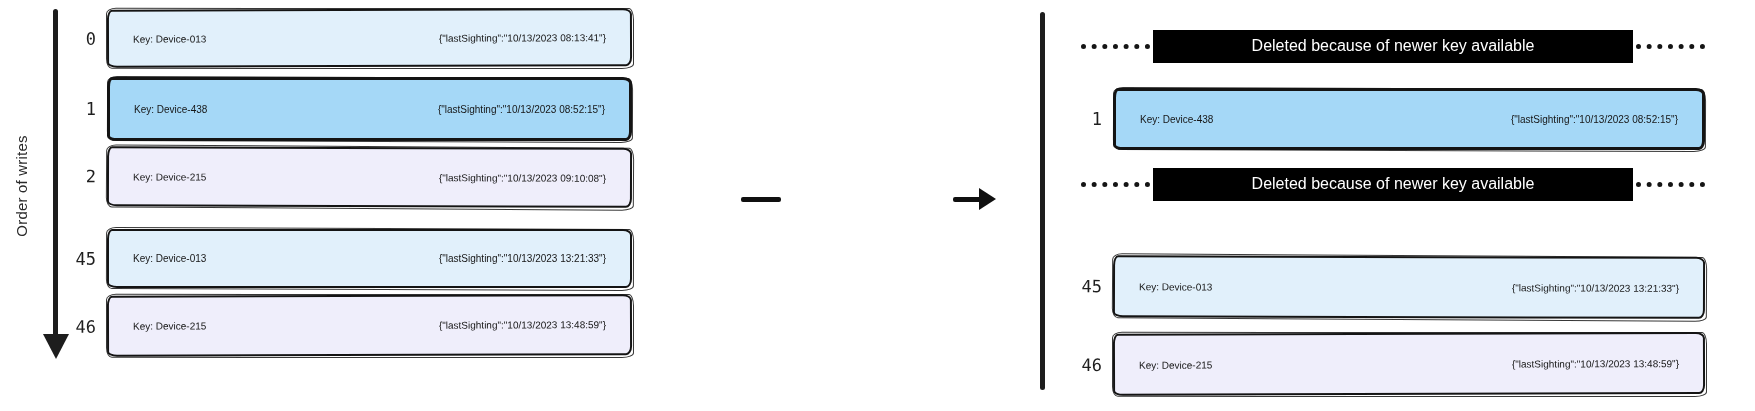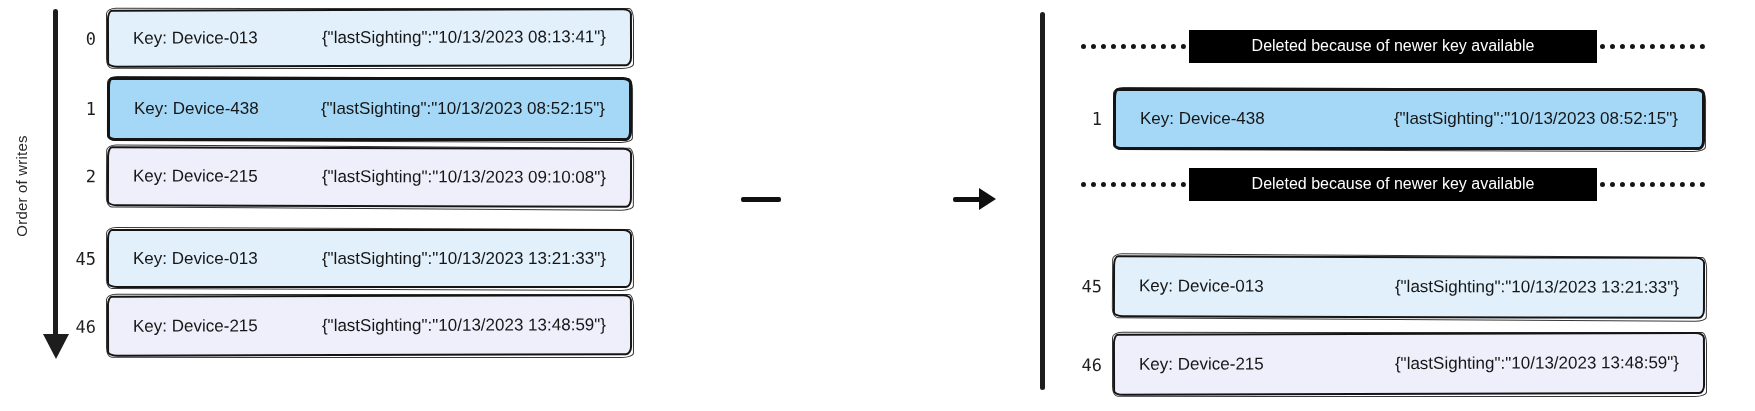--- a/index.html
+++ b/index.html
@@ -23,42 +23,42 @@
   .record{position:relative;flex:1;display:flex;align-items:center;justify-content:space-between;
           padding:0 24px;border:2.6px solid var(--ink);
           border-radius:5px 9px 6px 10px / 10px 6px 9px 5px;}
   .record::after{content:"";position:absolute;inset:-3.5px;border:1.7px solid var(--ink);
           border-radius:10px 5px 12px 6px / 6px 12px 5px 10px;transform:rotate(0.2deg);
           pointer-events:none;opacity:.85;}
   .record.thick{border-width:3.4px;}
   .fill-light-blue{background:var(--fill-light-blue);}
   .fill-blue{background:var(--fill-blue);}
   .fill-lavender{background:var(--fill-lavender);}
-  .key,.val{font-size:17px;color:#161616;white-space:nowrap;}
+  .key,.val{font-size:10px;color:#161616;white-space:nowrap;}
   .tilt-a{transform:rotate(-0.18deg);}
   .tilt-b{transform:rotate(0.16deg);}
 
   
   .l0{left:66px;width:566px;top:9px;height:58px;}
   .l1{left:66px;width:566px;top:77px;height:64px;}
   .l2{left:66px;width:566px;top:147px;height:60px;}
   .l3{left:66px;width:566px;top:229px;height:59px;}
   .l4{left:66px;width:566px;top:295px;height:61px;}
 
   
   .r0{left:1072px;width:633px;top:88px;height:62px;}
   .r1{left:1072px;width:633px;top:256px;height:62px;}
   .r2{left:1072px;width:633px;top:333px;height:62px;}
 
   
   .deleted-row{position:absolute;left:1078px;width:630px;display:flex;align-items:center;}
   .d0{top:30px;}
   .d1{top:168px;}
   .dots{flex:1;height:0;border-top:5px dotted #151515;margin:0 3px;}
-  .deleted-box{width:408px;flex:none;background:var(--label-box-bg);color:var(--label-box-text);
+  .deleted-box{width:480px;flex:none;background:var(--label-box-bg);color:var(--label-box-text);
                font-size:16px;text-align:center;padding:7px 0 8px;}
 
   
   .comp-stub{position:absolute;left:741px;top:197px;width:40px;height:5px;background:#101010;border-radius:2px;}
   .comp-box{position:absolute;left:781px;top:182px;width:172px;height:35px;background:var(--label-box-bg);
             color:var(--label-box-text);display:flex;align-items:center;justify-content:center;font-size:15.5px;}
   .comp-line2{position:absolute;left:953px;top:197px;width:28px;height:5px;background:#101010;border-radius:2px;}
   .comp-head{position:absolute;left:979px;top:188px;width:0;height:0;
              border-top:11px solid transparent;border-bottom:11px solid transparent;border-left:17px solid #101010;}
 </style>

